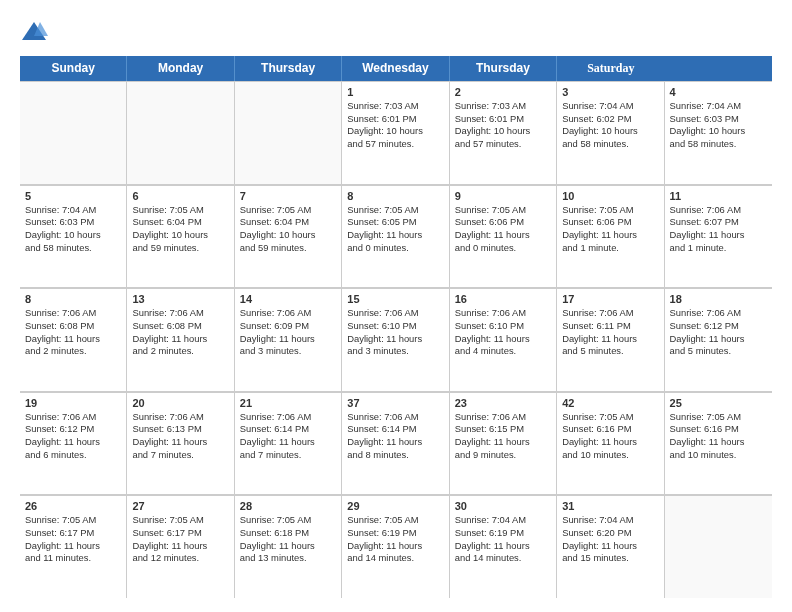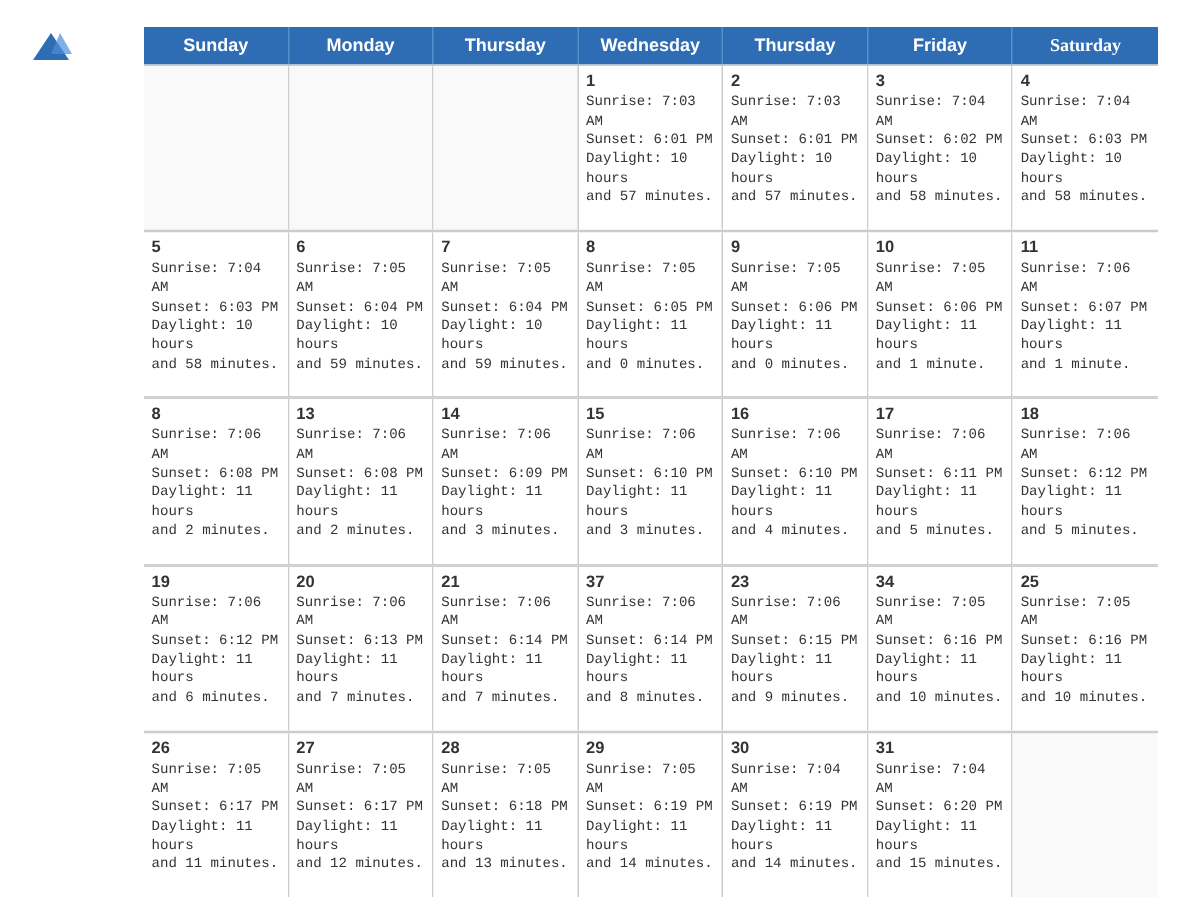--- a/index.html
+++ b/index.html
@@ -8,22 +8,21 @@
       background: #fff;
       width: 792px;
       height: 612px;
       overflow: hidden;
     }
     .page {
       width: 792px;
       height: 612px;
       padding: 18px 20px 14px 20px;
       display: flex;
-      flex-direction: row;
-      gap: 44px;
+      flex-direction: column;
     }
     .header {
       display: flex;
       justify-content: space-between;
       align-items: flex-start;
       margin-bottom: 10px;
     }
     .logo {
       display: flex;
       align-items: center;
@@ -106,21 +105,20 @@
     .day-num {
       font-size: 11px;
       font-weight: bold;
       display: block;
       margin-bottom: 2px;
     }
     .cal-cell p {
       line-height: 1.35;
       font-size: 9.4px;
       color: #333;
-      font-family: Liberation Mono, monospace;
     }
     .border-top {
       border-top: 1px solid #ccc;
     }
   </style>
 </head>
 <body>
 
 <div class="page">
   <div class="header">
@@ -140,21 +138,20 @@
     </div>
   </div>
 
   <div class="calendar">
     <div class="cal-header-row">
     <div class="cal-header-cell">Sunday</div>
         <div class="cal-header-cell">Monday</div>
         <div class="cal-header-cell">Thursday</div>
         <div class="cal-header-cell">Wednesday</div>
         <div class="cal-header-cell">Thursday</div>
-        <div class="cal-header-cell">Friday</div>
         <div class="cal-header-cell">Saturday</div>
       </div>
     <div class="cal-body">
     <div class="cal-week border-top">
           <div class="cal-cell empty"></div>
           <div class="cal-cell empty"></div>
           <div class="cal-cell empty"></div>
           <div class="cal-cell">
             <span class="day-num">1</span>
             <p>Sunrise: 7:03 AM<br>Sunset: 6:01 PM<br>Daylight: 10 hours<br>and 57 minutes.</p>
@@ -247,21 +244,21 @@
           </div>
           <div class="cal-cell">
             <span class="day-num">37</span>
             <p>Sunrise: 7:06 AM<br>Sunset: 6:14 PM<br>Daylight: 11 hours<br>and 8 minutes.</p>
           </div>
           <div class="cal-cell">
             <span class="day-num">23</span>
             <p>Sunrise: 7:06 AM<br>Sunset: 6:15 PM<br>Daylight: 11 hours<br>and 9 minutes.</p>
           </div>
           <div class="cal-cell">
-            <span class="day-num">34</span>
+            <span class="day-num">42</span>
             <p>Sunrise: 7:05 AM<br>Sunset: 6:16 PM<br>Daylight: 11 hours<br>and 10 minutes.</p>
           </div>
           <div class="cal-cell">
             <span class="day-num">25</span>
             <p>Sunrise: 7:05 AM<br>Sunset: 6:16 PM<br>Daylight: 11 hours<br>and 10 minutes.</p>
           </div>
         </div>
         <div class="cal-week border-top">
           <div class="cal-cell">
             <span class="day-num">26</span>

